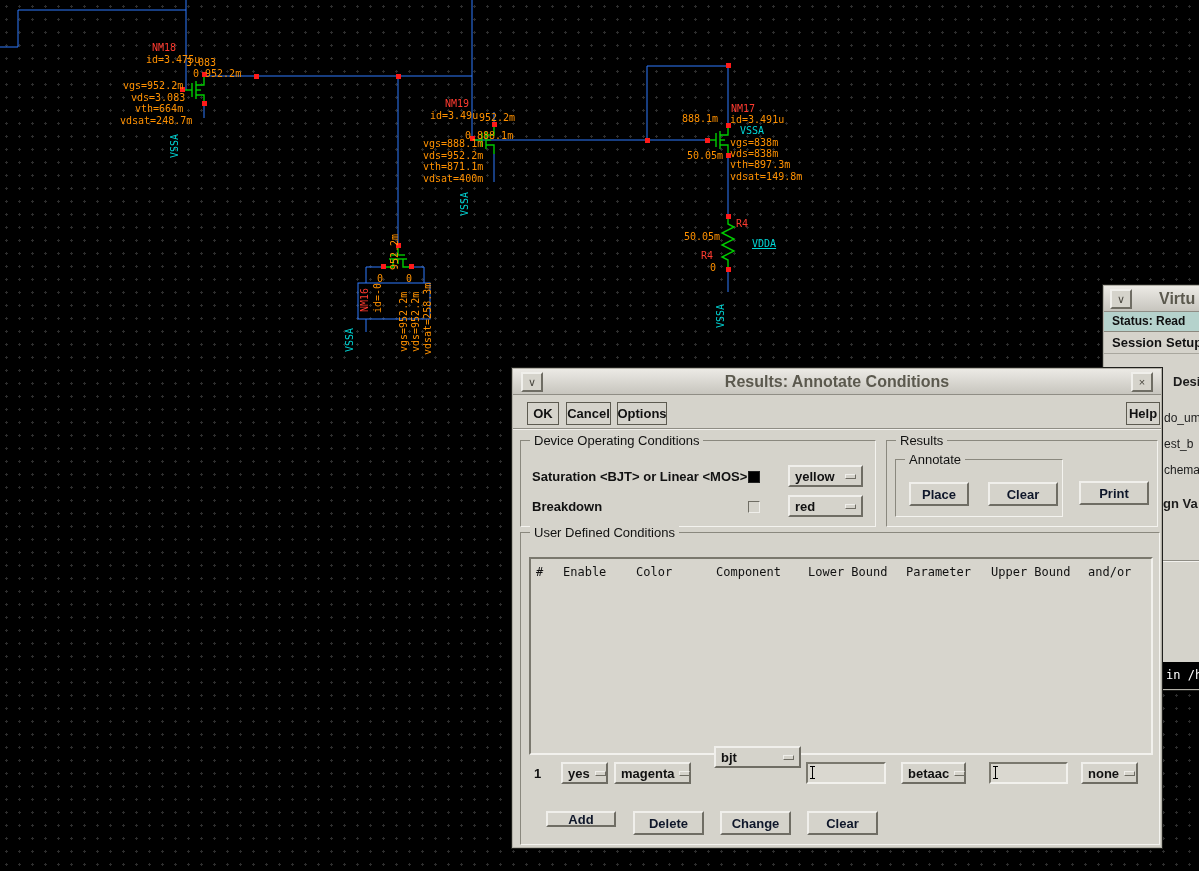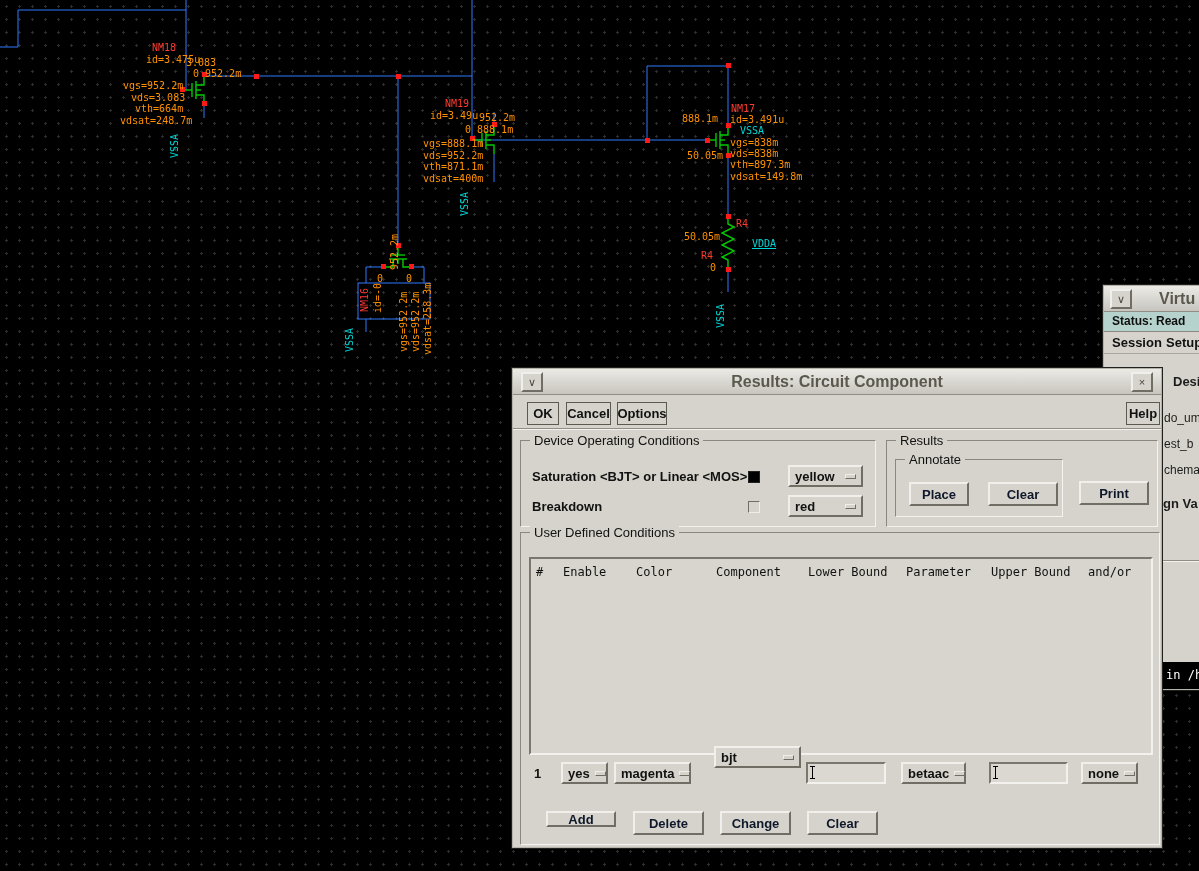--- a/index.html
+++ b/index.html
@@ -153,21 +153,21 @@
       <span class="slabel o" style="left: 186px; top: 57px;">3.083</span>
       <span class="slabel o" style="left: 193px; top: 68px;">0 952.2m</span>
       <span class="slabel o" style="left: 123px; top: 80px;">vgs=952.2m</span>
       <span class="slabel o" style="left: 131px; top: 92px;">vds=3.083</span>
       <span class="slabel o" style="left: 135px; top: 103px;">vth=664m</span>
       <span class="slabel o" style="left: 120px; top: 115px;">vdsat=248.7m</span>
       <span class="slabel cy rot" style="left: 169px; top: 158px;">VSSA</span>
       <span class="slabel r" style="left: 445px; top: 98px;">NM19</span>
       <span class="slabel o" style="left: 430px; top: 110px;">id=3.49u</span>
       <span class="slabel o" style="left: 479px; top: 112px;">952.2m</span>
-      <span class="slabel o" style="left: 465px; top: 124px;">0 888.1m</span>
+      <span class="slabel o" style="left: 465px; top: 130px;">0 888.1m</span>
       <span class="slabel o" style="left: 423px; top: 138px;">vgs=888.1m</span>
       <span class="slabel o" style="left: 423px; top: 150px;">vds=952.2m</span>
       <span class="slabel o" style="left: 423px; top: 161px;">vth=871.1m</span>
       <span class="slabel o" style="left: 423px; top: 173px;">vdsat=400m</span>
       <span class="slabel cy rot" style="left: 459px; top: 216px;">VSSA</span>
       <span class="slabel o" style="left: 682px; top: 113px;">888.1m</span>
       <span class="slabel r" style="left: 731px; top: 103px;">NM17</span>
       <span class="slabel o" style="left: 730px; top: 114px;">id=3.491u</span>
       <span class="slabel cy" style="left: 740px; top: 125px;">VSSA</span>
       <span class="slabel o" style="left: 730px; top: 137px;">vgs=838m</span>
@@ -212,21 +212,21 @@
     <div style="position:absolute; left:59px; right:0; top:205px; height:2px; border-top:1px solid #8f8d85; border-bottom:1px solid #f2f1ed;"></div>
     <div class="console">
       <span>in /ho</span>
     </div>
   </div>
 </div>
 
 <div class="mwin" style="left:512px; top:368px; width:650px; height:480px;">
   <div class="titlebar">
     <div class="tbtn" style="left:8px;">∨</div>
-    <span class="title-text">Results: Circuit Component</span>
+    <span class="title-text">Results: Annotate Conditions</span>
     <div class="tbtn" style="right:8px;">×</div>
   </div>
 
   <div class="flatbtn" style="left:15px;  top:34px; width:32px; height:23px;">OK</div>
   <div class="flatbtn" style="left:54px;  top:34px; width:45px; height:23px;">Cancel</div>
   <div class="flatbtn" style="left:105px; top:34px; width:50px; height:23px;">Options</div>
   <div class="flatbtn" style="left:614px; top:34px; width:34px; height:23px;">Help</div>
   <div class="sep" style="top:60px;"></div>
 
   <div class="group" style="left:8px; top:72px; width:356px; height:87px;">

